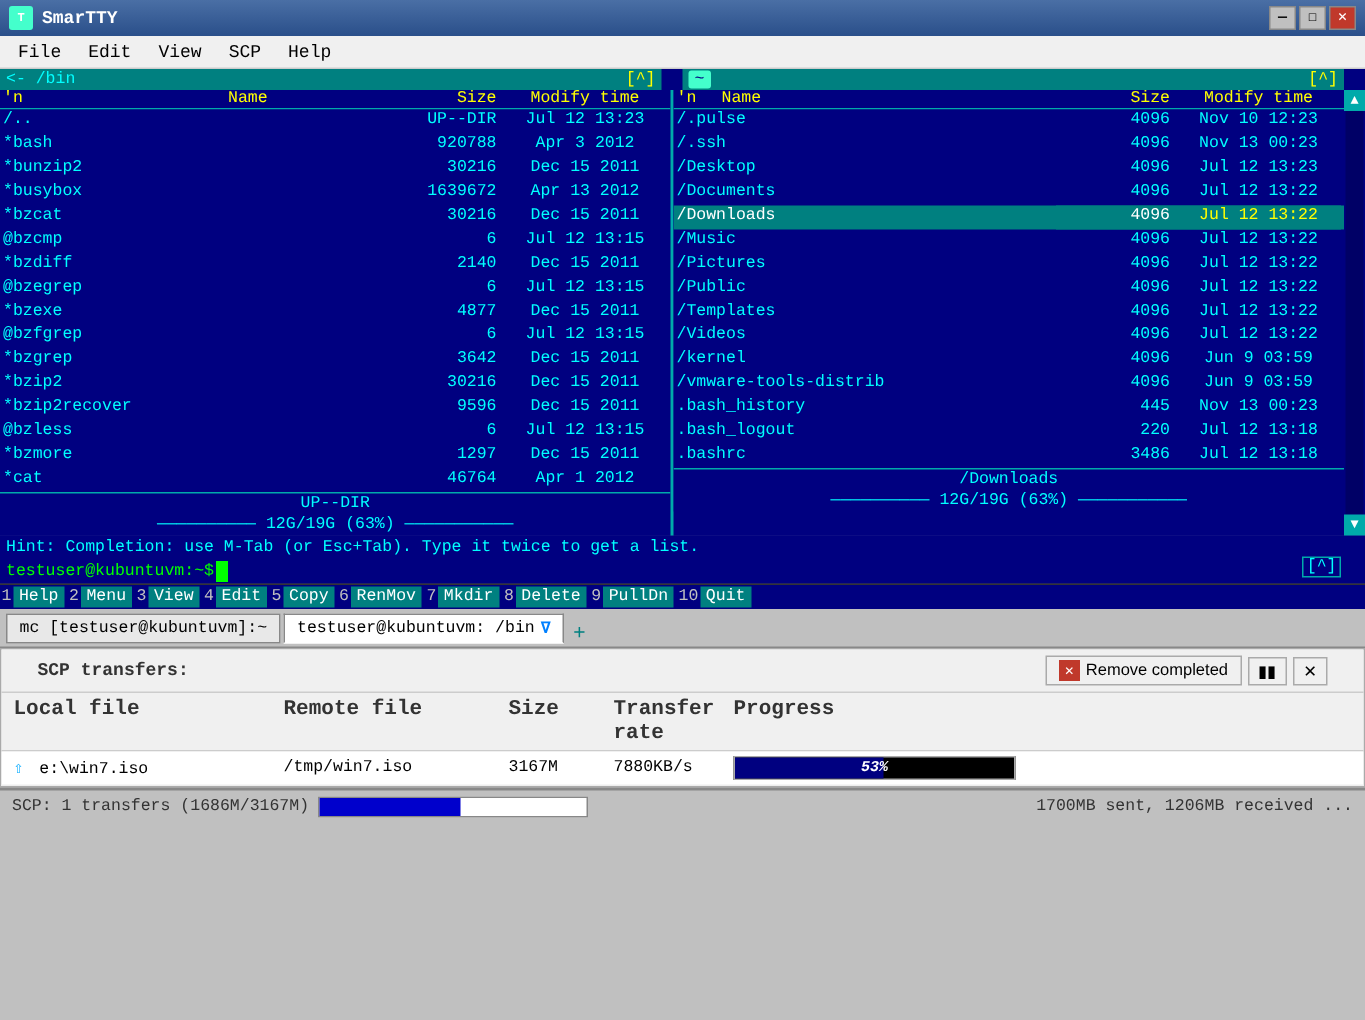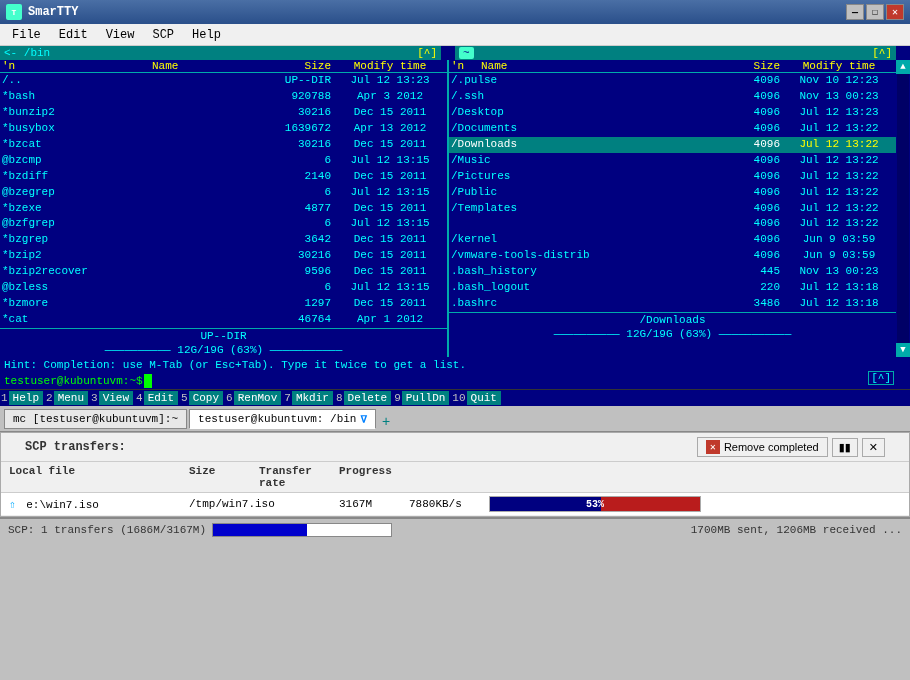--- a/index.html
+++ b/index.html
@@ -51,30 +51,30 @@
     .tab-add { background: none; border: none; font-size: 14px; color: #008080; cursor: pointer; padding: 0 4px; }
     
     
     .scp-area { background: white; border: 1px solid #aaa; margin: 0; flex: 1; }
     .scp-header { display: flex; align-items: center; justify-content: space-between; padding: 4px 24px; background: #f0f0f0; border-bottom: 1px solid #ccc; }
     .scp-title { font-size: 12px; font-weight: bold; color: #333; }
     .scp-controls { display: flex; gap: 4px; align-items: center; }
     .scp-btn { background: #f0f0f0; border: 1px solid #aaa; padding: 2px 8px; font-size: 11px; cursor: pointer; display: flex; align-items: center; gap: 4px; }
     .scp-btn-icon { width: 14px; height: 14px; background: #c0392b; color: white; font-size: 8px; display: flex; align-items: center; justify-content: center; }
     
-    .scp-table-header { display: flex; background: #f0f0f0; border-bottom: 1px solid #ccc; padding: 3px 8px; font-size: 11px; font-weight: bold; color: #333; }
+    .scp-table-header { display: flex; background: #f0f0f0; border-bottom: 1px solid #ccc; padding: 3px 8px; font-size: 14px; font-weight: bold; color: #333; }
     .scp-row { display: flex; padding: 3px 8px; font-size: 11px; background: white; border-bottom: 1px solid #eee; align-items: center; justify-content: center; }
     
     .col-local { width: 180px; }
     .col-remote { width: 150px; }
     .col-size { width: 70px; }
     .col-rate { width: 80px; }
     .col-progress { flex: 1; }
     
-    .progress-bar-container { width: 212px; background: #b91c1c; height: 16px; border: 1px solid #aaa; position: relative; }
+    .progress-bar-container { width: 188px; background: #000000; height: 16px; border: 1px solid #aaa; position: relative; font-style: italic; }
     .progress-bar-fill { background: #000080; height: 100%; display: flex; align-items: center; }
     .progress-label { position: absolute; left: 50%; transform: translateX(-50%); top: 0; color: white; font-size: 10px; line-height: 16px; font-weight: bold; }
     
     .upload-icon { color: #00aaff; margin-right: 4px; }
     
     
     .bottom-status { background: #c0c0c0; border-top: 2px solid #888; display: flex; align-items: center; padding: 2px 8px; height: 24px; justify-content: space-between; }
     .status-left { font-size: 11px; color: #333; display: flex; align-items: center; gap: 6px; }
     .status-progress { width: 180px; height: 14px; background: white; border: 1px solid #888; }
     .status-progress-fill { width: 53%; height: 100%; background: #0000cc; }
@@ -304,20 +304,21 @@
                 <span class="sz">4096</span>
                 <span class="dt">Jul 12 13:22</span>
               </div>
             <div class="file-row">
                 <span class="fn-right">/Templates</span>
                 <span style="flex:1;"></span>
                 <span class="sz">4096</span>
                 <span class="dt">Jul 12 13:22</span>
               </div>
             <div class="file-row">
+                <span class="fn-right">/Videos</span>
                 <span style="flex:1;"></span>
                 <span class="sz">4096</span>
                 <span class="dt">Jul 12 13:22</span>
               </div>
             <div class="file-row">
                 <span class="fn-right">/kernel</span>
                 <span style="flex:1;"></span>
                 <span class="sz">4096</span>
                 <span class="dt">Jun  9 03:59</span>
               </div>
@@ -444,20 +445,21 @@
         <span>▮▮</span>
       </button>
       <button class="scp-btn" style="padding:2px 6px;">
         <span>✕</span>
       </button>
     </div>
   </div>
 
   <div class="scp-table-header">
     <span class="col-local">Local file</span>
+    <span class="col-remote">Remote file</span>
     <span class="col-size">Size</span>
     <span class="col-rate">Transfer rate</span>
     <span class="col-progress">Progress</span>
   </div>
 
   <div class="scp-row">
     <span class="col-local">
       <span class="upload-icon">⇧</span>
       <span>e:\win7.iso</span>
     </span>

